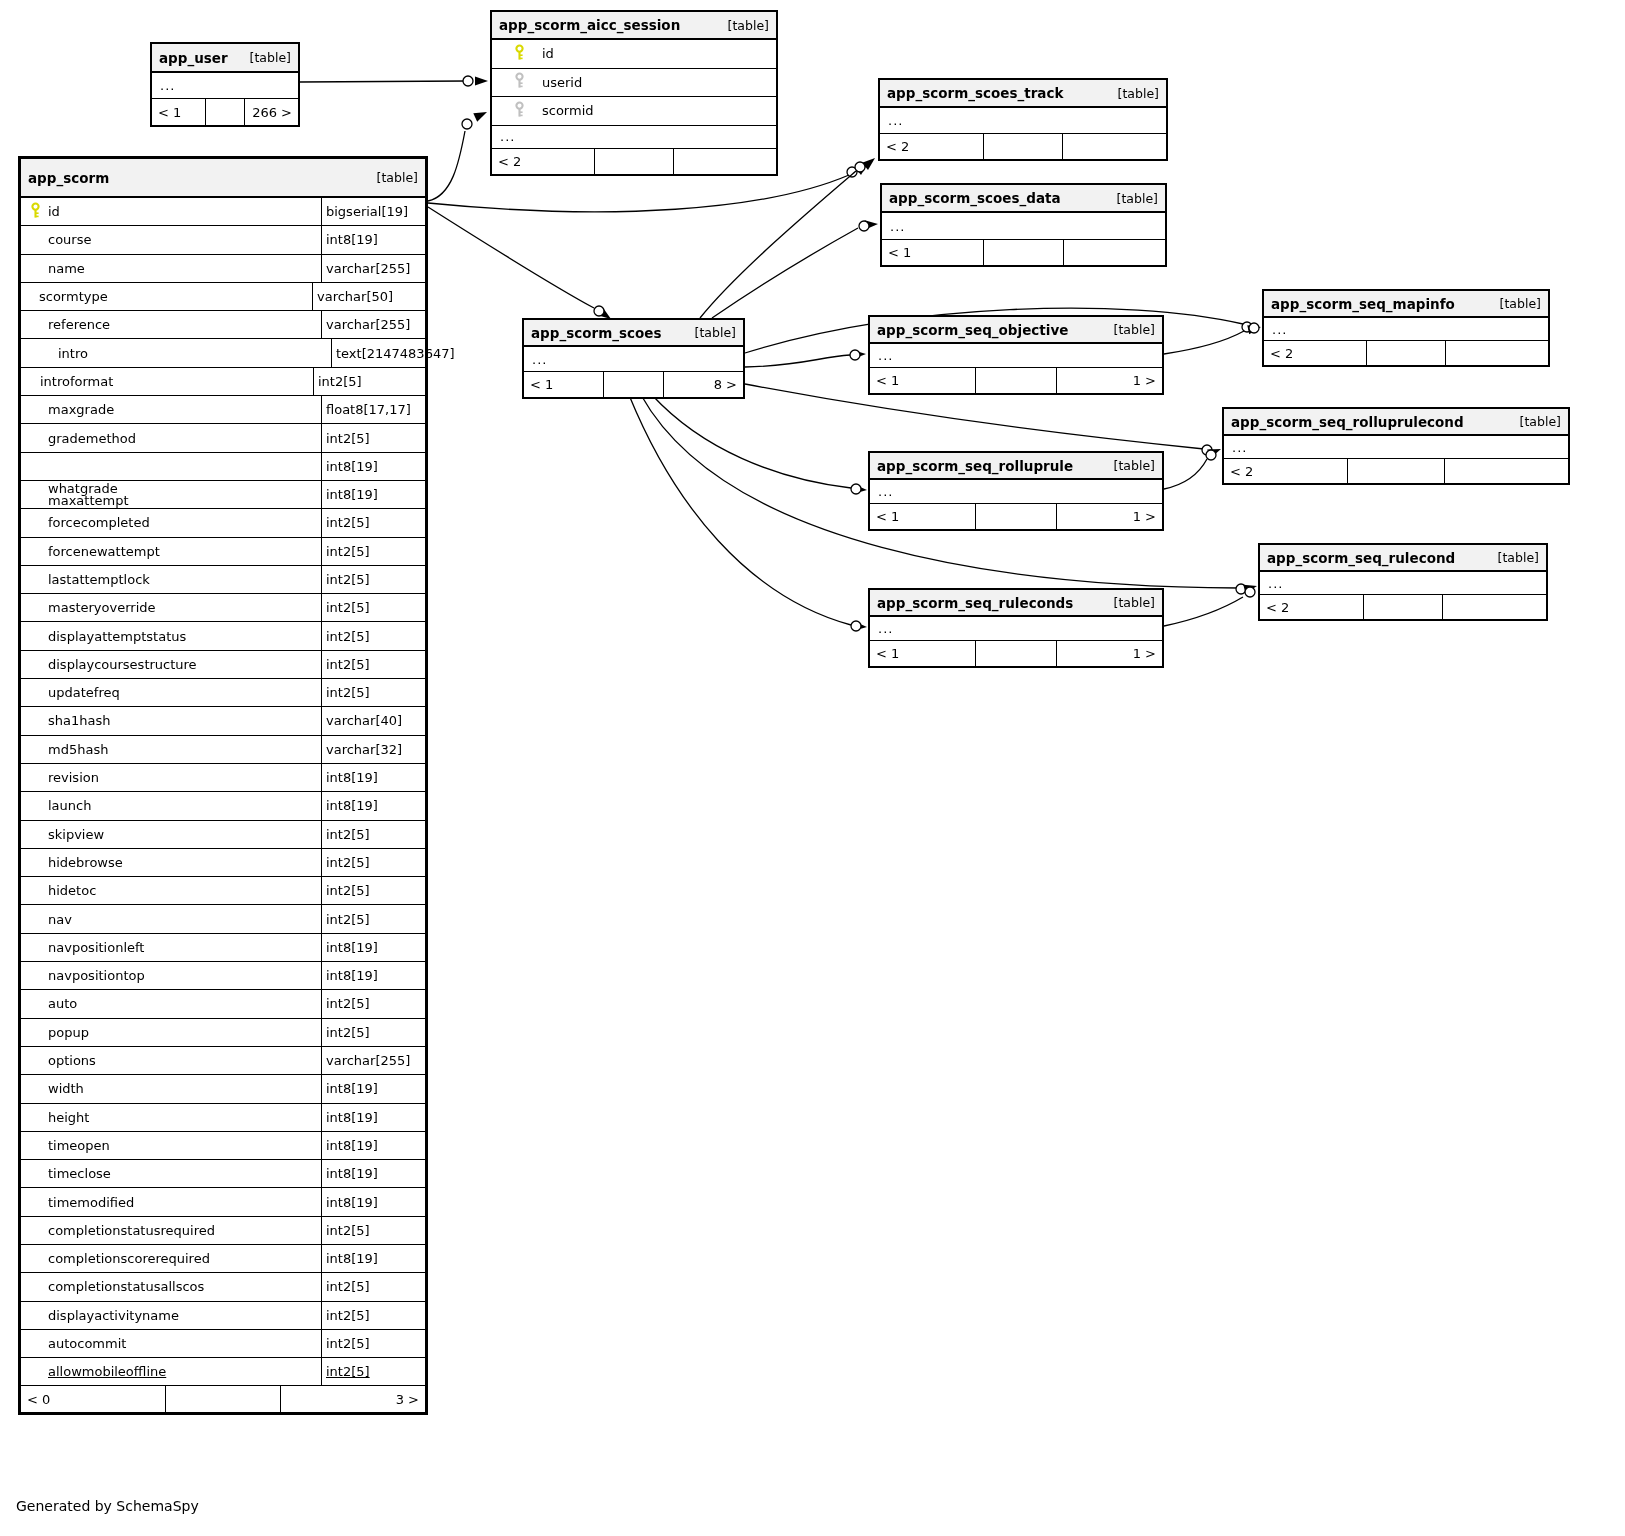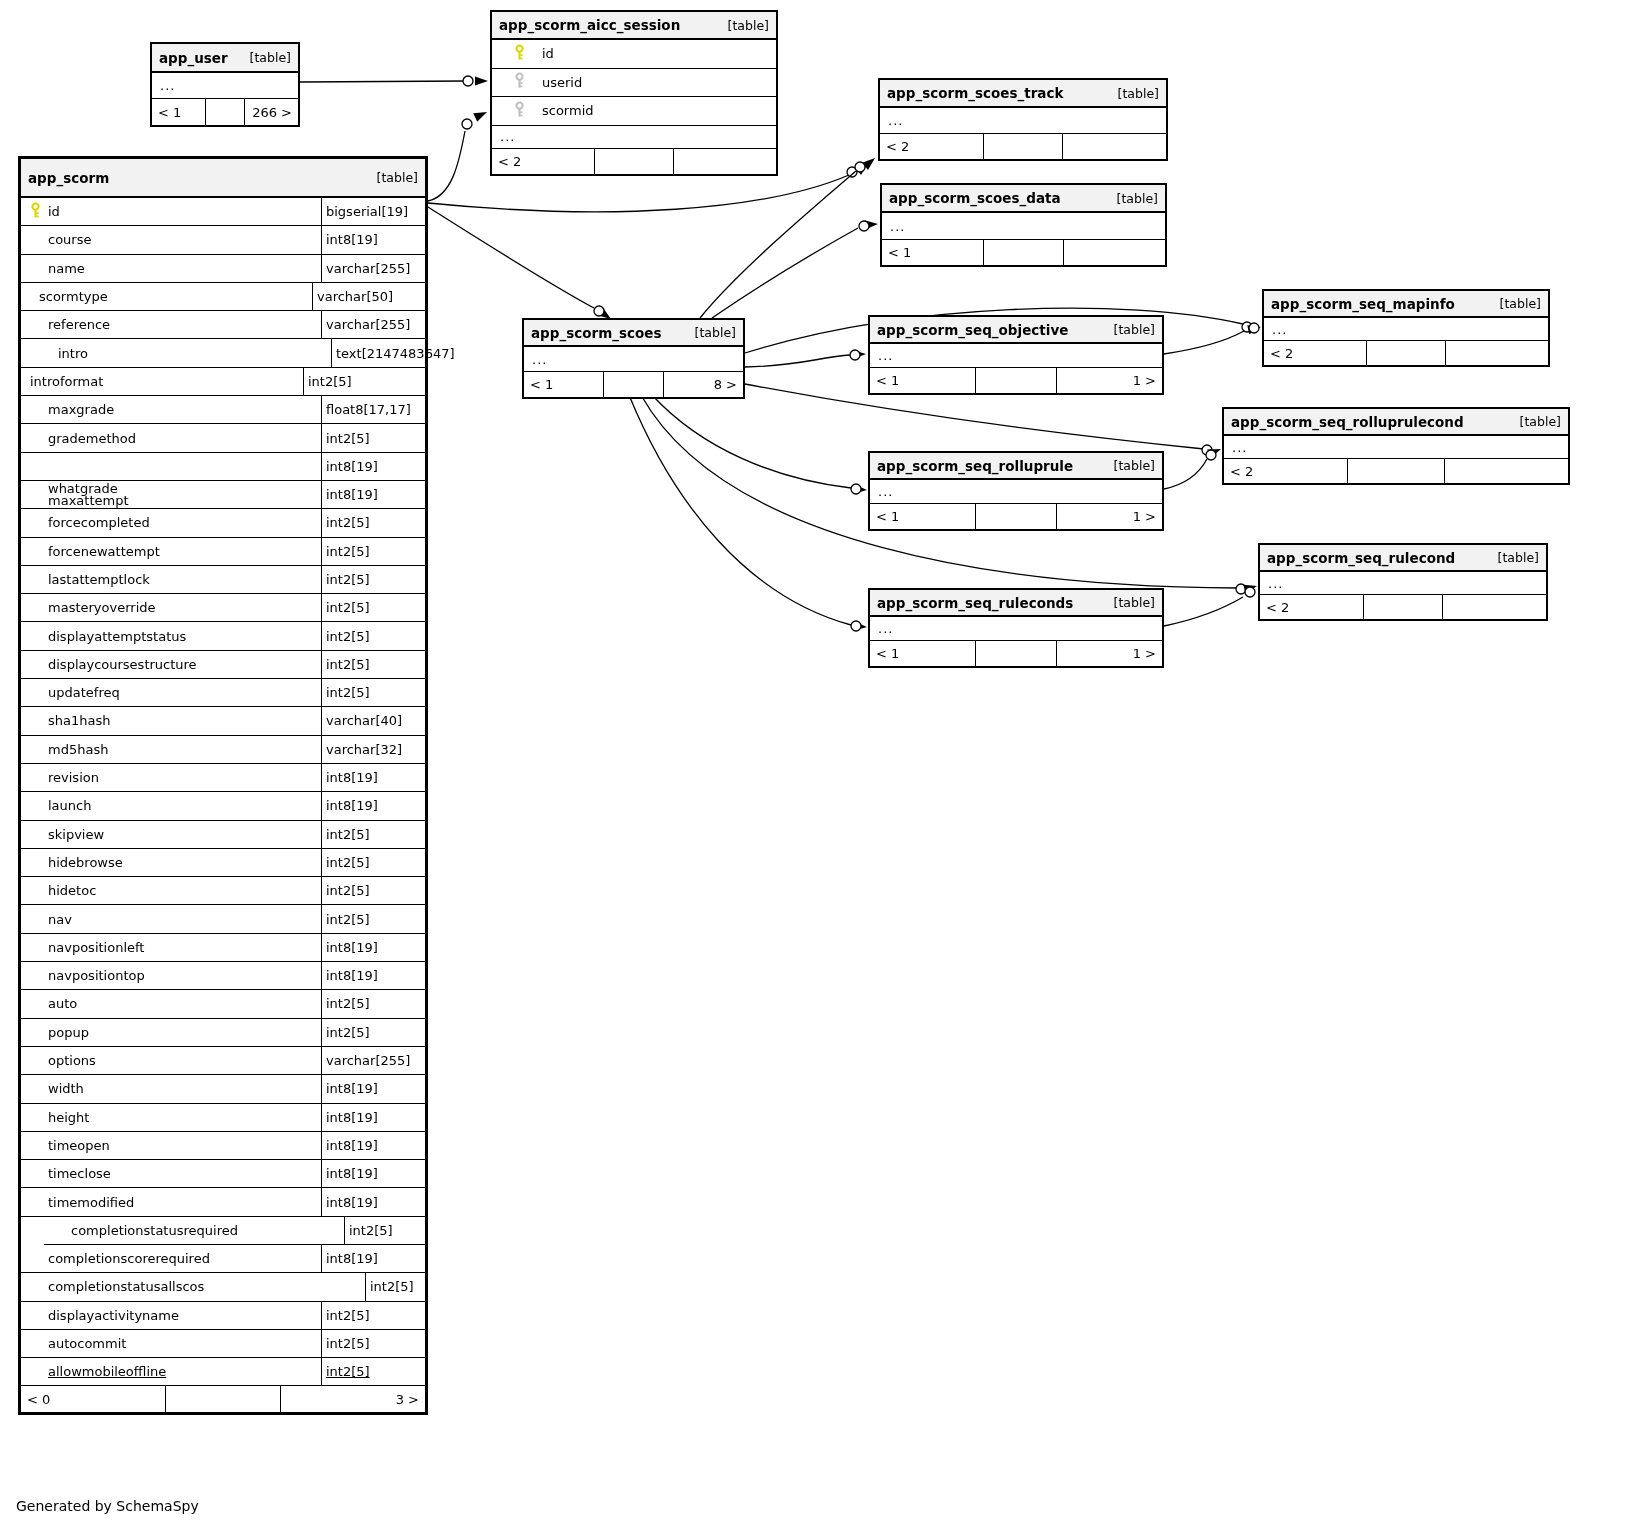--- a/index.html
+++ b/index.html
@@ -211,21 +211,21 @@
         </div>
         <div class="crow" style="height: 28.3px;">
           <span class="nm" style="padding-left: 27px; flex: 0 0 273px;">reference</span>
           <span class="tp">varchar[255]</span>
         </div>
         <div class="crow" style="height: 28.3px;">
           <span class="nm" style="padding-left: 37px; flex: 0 0 273px;">intro</span>
           <span class="tp">text[2147483647]</span>
         </div>
         <div class="crow" style="height: 28.3px;">
-          <span class="nm" style="padding-left: 9px; flex: 0 0 273px;">introformat</span>
+          <span class="nm" style="padding-left: 19px; flex: 0 0 273px;">introformat</span>
           <span class="tp">int2[5]</span>
         </div>
         <div class="crow" style="height: 28.3px;">
           <span class="nm" style="padding-left: 27px; flex: 0 0 273px;">maxgrade</span>
           <span class="tp">float8[17,17]</span>
         </div>
         <div class="crow" style="height: 28.3px;">
           <span class="nm" style="padding-left: 27px; flex: 0 0 273px;">grademethod</span>
           <span class="tp">int2[5]</span>
         </div>
@@ -330,29 +330,29 @@
           <span class="tp">int8[19]</span>
         </div>
         <div class="crow" style="height: 28.3px;">
           <span class="nm" style="padding-left: 27px; flex: 0 0 273px;">timeclose</span>
           <span class="tp">int8[19]</span>
         </div>
         <div class="crow" style="height: 28.3px;">
           <span class="nm" style="padding-left: 27px; flex: 0 0 273px;">timemodified</span>
           <span class="tp">int8[19]</span>
         </div>
-        <div class="crow" style="height: 28.3px; margin-left: 23px;">
+        <div class="crow" style="height: 28.3px;">
           <span class="nm" style="padding-left: 27px; flex: 0 0 273px;">completionstatusrequired</span>
           <span class="tp">int2[5]</span>
         </div>
         <div class="crow" style="height: 28.3px;">
           <span class="nm" style="padding-left: 27px; flex: 0 0 273px;">completionscorerequired</span>
           <span class="tp">int8[19]</span>
         </div>
-        <div class="crow" style="height: 28.3px; gap: 44px;">
+        <div class="crow" style="height: 28.3px;">
           <span class="nm" style="padding-left: 27px; flex: 0 0 273px;">completionstatusallscos</span>
           <span class="tp">int2[5]</span>
         </div>
         <div class="crow" style="height: 28.3px;">
           <span class="nm" style="padding-left: 27px; flex: 0 0 273px;">displayactivityname</span>
           <span class="tp">int2[5]</span>
         </div>
         <div class="crow" style="height: 28.3px;">
           <span class="nm" style="padding-left: 27px; flex: 0 0 273px;">autocommit</span>
           <span class="tp">int2[5]</span>

